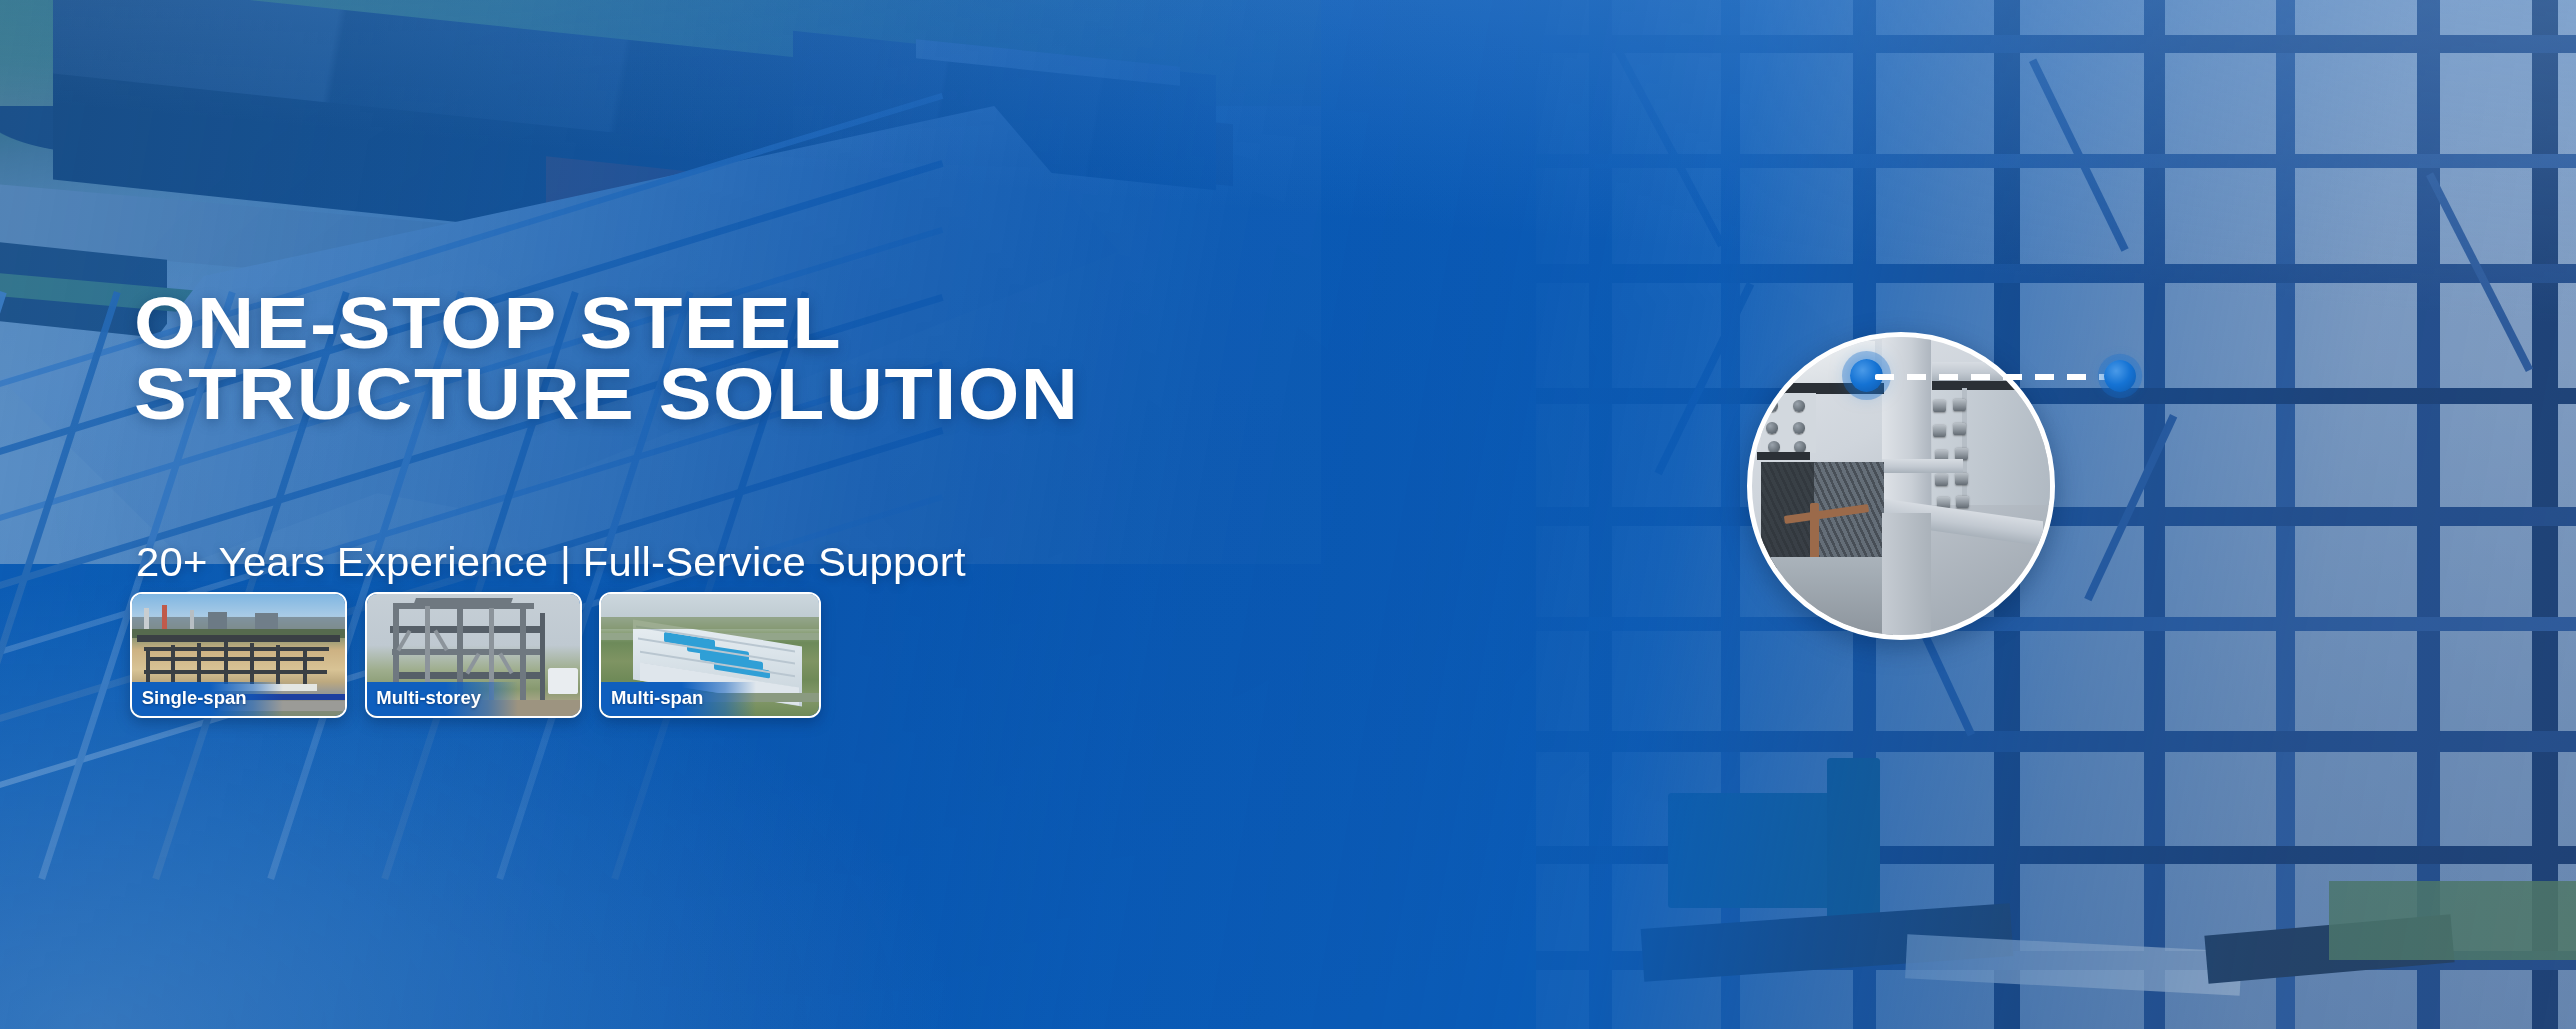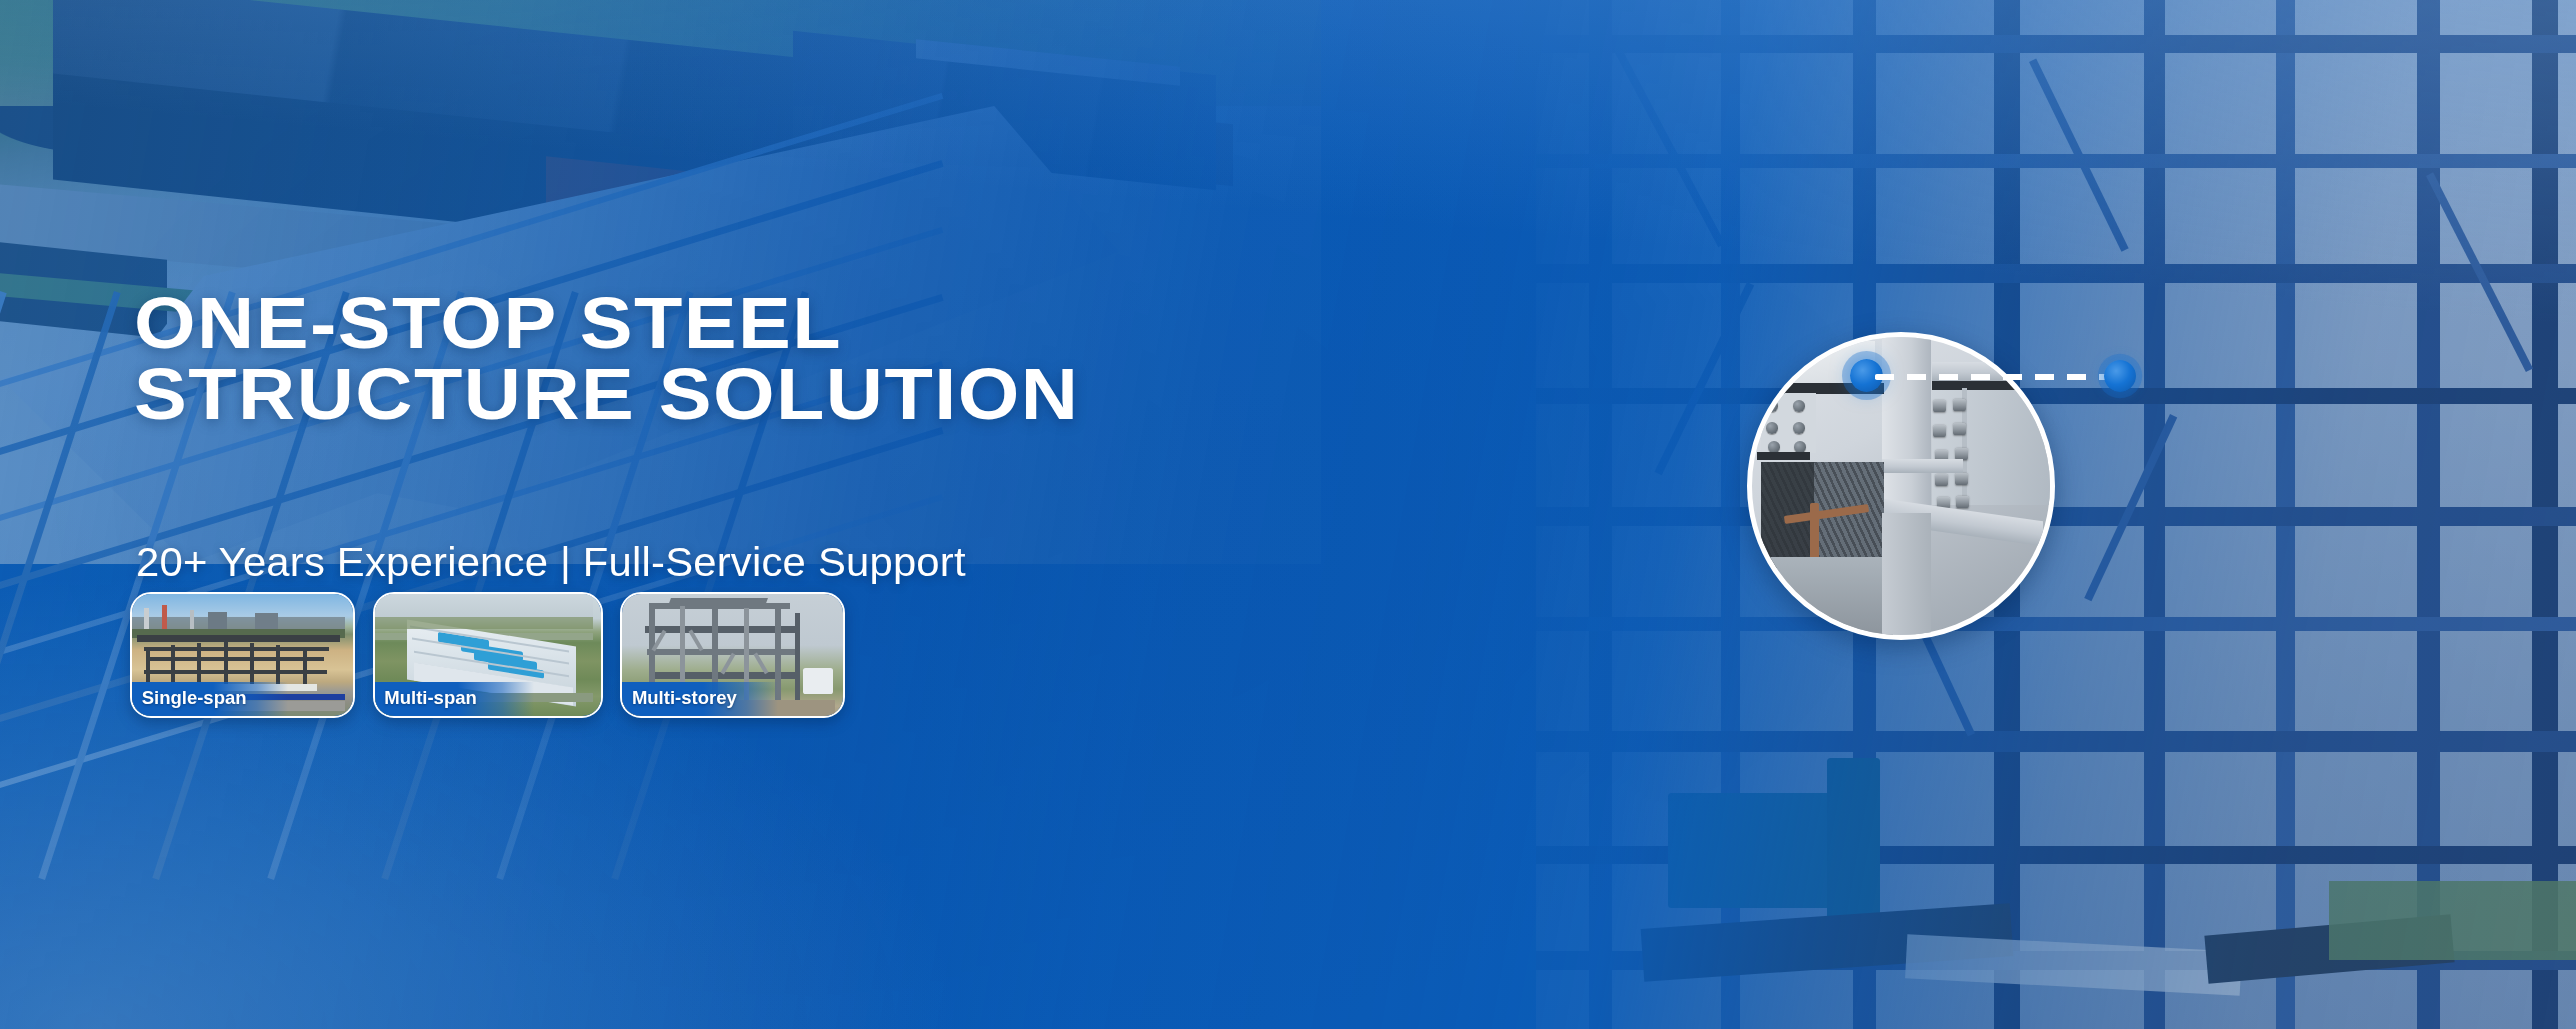--- a/index.html
+++ b/index.html
@@ -118,25 +118,24 @@
     transform-origin:left top;
     white-space:nowrap;
   }
 
   
   .cards{position:absolute;left:130px;top:592px;display:flex;gap:17.6px;align-items:flex-start;}
   .card{
     position:relative;
     width:213px;height:122px;
     border:2.6px solid #ffffff;
-    border-radius:21px;
+    border-radius:12px;
     overflow:hidden;
     box-shadow:0 4.4px 14px rgba(3,35,78,.35);
     flex:0 0 auto;
-    padding-left:8px;
   }
   .card.wide{width:218px;}
   .card-photo{position:absolute;inset:0;}
   .card-label{
     position:absolute;left:0;bottom:0;
     background:linear-gradient(90deg,#0f5fbe 0%,#0f5fbe 52%,rgba(15,95,190,.55) 80%,rgba(15,95,190,0) 100%);
     color:#fff;
     font-size:18.5px;font-weight:700;
     padding:5.3px 14px 7px 9.7px;
     border-bottom-left-radius:8px;
@@ -316,40 +315,20 @@
           <div class="frame-dark" style="left:118px;top:49px;width:3.5px;height:42px"></div>
           <div class="frame-dark" style="left:144px;top:51px;width:3.5px;height:41px"></div>
           <div class="frame-dark" style="left:171px;top:53px;width:3.5px;height:39px"></div>
           <div class="wall" style="left:8.8px;top:90px;width:176px;height:7px"></div>
           <div class="bluestrip" style="left:0;top:100px;width:213px;height:6.2px"></div>
           <div class="roadline" style="left:0;top:107px;width:213px;height:9.7px"></div>
         </div>
         <div class="card-label">Single-span</div>
       </div>
 
-      <div class="card wide">
-        <div class="card-photo p2">
-          <div class="lane" style="left:0;top:39px;width:218px;height:7px;background:#93a58a"></div>
-          <div class="bigroof" style="left:32px;top:39px;width:169px;height:60px;transform:skewY(9deg)"></div>
-          <div class="blueroof" style="left:63px;top:42px;width:51px;height:9.7px;transform:skewY(9deg)"></div>
-          <div class="blueroof" style="left:86px;top:53px;width:62px;height:8.8px;transform:skewY(9deg)"></div>
-          <div class="blueroof" style="left:99px;top:63px;width:63px;height:8px;transform:skewY(9deg)"></div>
-          <div class="blueroof" style="left:113px;top:72px;width:56px;height:8px;transform:skewY(9deg)"></div>
-          <div class="rib" style="left:35px;top:44px;width:159px;height:1.8px;transform:skewY(9deg)"></div>
-          <div class="rib" style="left:37px;top:56px;width:157px;height:1.8px;transform:skewY(9deg)"></div>
-          <div class="rib" style="left:39px;top:69px;width:155px;height:1.8px;transform:skewY(9deg)"></div>
-          <div class="rib" style="left:41px;top:81px;width:152px;height:1.8px;transform:skewY(9deg)"></div>
-          <div class="bigroof" style="left:39px;top:81px;width:159px;height:17.6px;background:#dfe6ec;transform:skewY(9deg)"></div>
-          <div class="lane" style="left:0;top:99px;width:218px;height:8.8px;background:#8a9a80"></div>
-          <div class="lane" style="left:0;top:0px;width:218px;height:23px;background:linear-gradient(180deg,#ccd7dd,#c0ccd3)"></div>
-          <div class="lane" style="left:0;top:23px;width:218px;height:12.3px;background:#7d9268;opacity:.7"></div>
-        </div>
-        <div class="card-label">Multi-span</div>
-      </div>
-
       <div class="card">
         <div class="card-photo p3">
           <div class="beam" style="left:26.4px;top:8.8px;width:141px;height:6.2px"></div>
           <div class="beam d" style="left:23px;top:32px;width:155px;height:7px"></div>
           <div class="beam" style="left:25px;top:55px;width:152px;height:6.2px"></div>
           <div class="beam d" style="left:26.4px;top:78px;width:148px;height:7px"></div>
           <div class="beam" style="left:26.4px;top:8.8px;width:6.2px;height:100px"></div>
           <div class="beam l" style="left:58px;top:12.3px;width:5.3px;height:97px"></div>
           <div class="beam" style="left:90px;top:8.8px;width:6.2px;height:100px"></div>
           <div class="beam l" style="left:122px;top:14px;width:5.3px;height:95px"></div>
@@ -359,20 +338,40 @@
           <div class="beam l" style="left:72px;top:35px;width:3.5px;height:23px;transform:rotate(-30deg)"></div>
           <div class="beam l" style="left:104px;top:58px;width:3.5px;height:23px;transform:rotate(30deg)"></div>
           <div class="beam l" style="left:137px;top:58px;width:3.5px;height:23px;transform:rotate(-30deg)"></div>
           <div class="beam" style="left:48px;top:3.5px;width:97px;height:5.3px;transform:skewX(-20deg)"></div>
           <div class="truck" style="left:181px;top:74px;width:30px;height:26.4px"></div>
           <div class="beam d" style="left:0;top:106px;width:213px;height:16px;background:#9d9480"></div>
         </div>
         <div class="card-label">Multi-storey</div>
       </div>
 
+      <div class="card wide">
+        <div class="card-photo p2">
+          <div class="lane" style="left:0;top:39px;width:218px;height:7px;background:#93a58a"></div>
+          <div class="bigroof" style="left:32px;top:39px;width:169px;height:60px;transform:skewY(9deg)"></div>
+          <div class="blueroof" style="left:63px;top:42px;width:51px;height:9.7px;transform:skewY(9deg)"></div>
+          <div class="blueroof" style="left:86px;top:53px;width:62px;height:8.8px;transform:skewY(9deg)"></div>
+          <div class="blueroof" style="left:99px;top:63px;width:63px;height:8px;transform:skewY(9deg)"></div>
+          <div class="blueroof" style="left:113px;top:72px;width:56px;height:8px;transform:skewY(9deg)"></div>
+          <div class="rib" style="left:35px;top:44px;width:159px;height:1.8px;transform:skewY(9deg)"></div>
+          <div class="rib" style="left:37px;top:56px;width:157px;height:1.8px;transform:skewY(9deg)"></div>
+          <div class="rib" style="left:39px;top:69px;width:155px;height:1.8px;transform:skewY(9deg)"></div>
+          <div class="rib" style="left:41px;top:81px;width:152px;height:1.8px;transform:skewY(9deg)"></div>
+          <div class="bigroof" style="left:39px;top:81px;width:159px;height:17.6px;background:#dfe6ec;transform:skewY(9deg)"></div>
+          <div class="lane" style="left:0;top:99px;width:218px;height:8.8px;background:#8a9a80"></div>
+          <div class="lane" style="left:0;top:0px;width:218px;height:23px;background:linear-gradient(180deg,#ccd7dd,#c0ccd3)"></div>
+          <div class="lane" style="left:0;top:23px;width:218px;height:12.3px;background:#7d9268;opacity:.7"></div>
+        </div>
+        <div class="card-label">Multi-span</div>
+      </div>
+
     </div>
 
     <div class="detail-circle">
 
       <div class="dc-col" style="left:130px;top:0;width:49px;height:298px"></div>
 
       <div class="dc-dark" style="left:0;top:46px;width:132px;height:10.6px"></div>
       <div class="dc-plate" style="left:8.8px;top:56px;width:55px;height:60px"></div>
       <div class="bolt" style="left:14px;top:63px"></div>
       <div class="bolt" style="left:41px;top:63px"></div>

